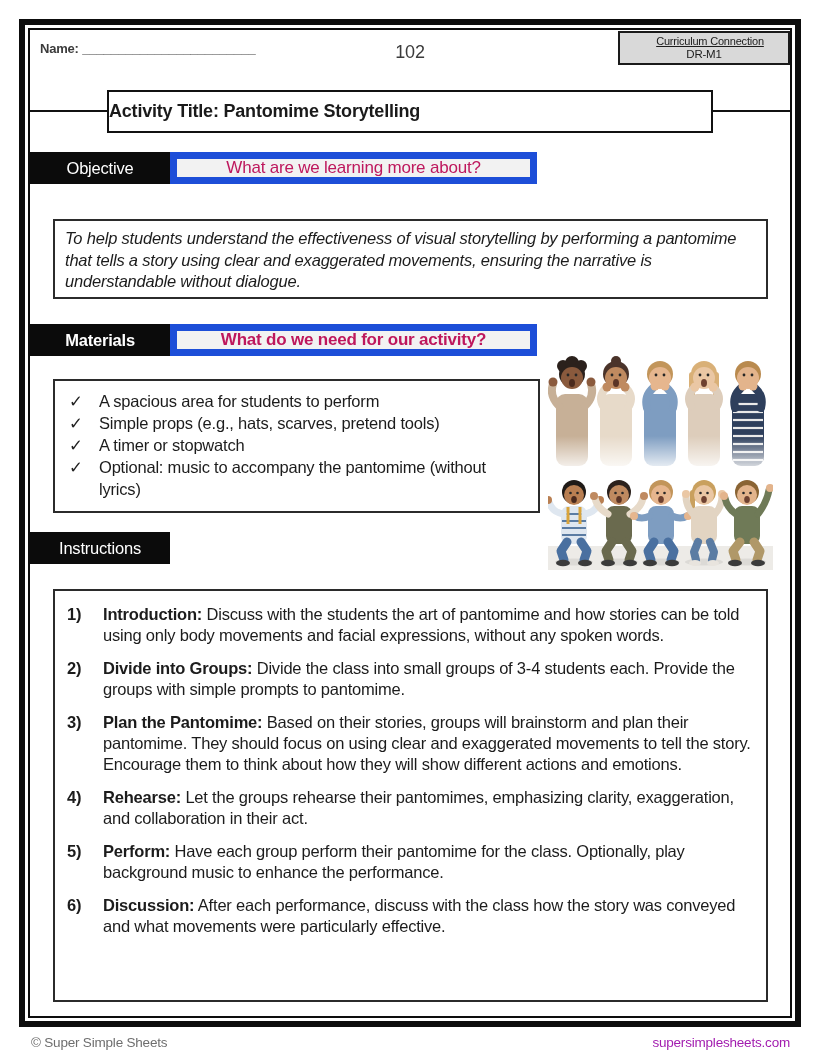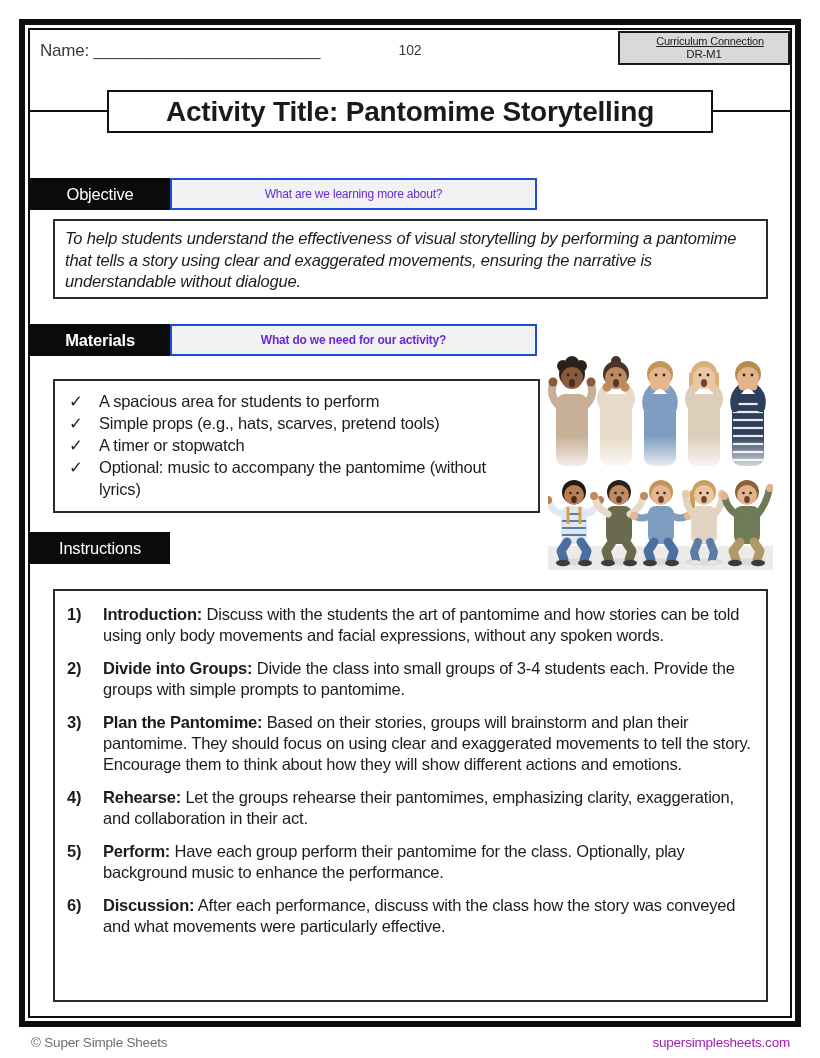--- a/index.html
+++ b/index.html
@@ -9,49 +9,49 @@
     letter-spacing:-0.2px;
   }
   
   .frame-outer {
     position:absolute; left:19px; top:19px; width:782px; height:1008px;
     border:6px solid #0d0d0d; box-sizing:border-box;
   }
   .frame-inner { position:absolute; left:3px; top:3px; right:3px; bottom:3px; border:2px solid #0d0d0d; }
 
   
-  .name-label { position:absolute; left:40px; top:41px; font-size:17px; color:#3b3b3b; }
+  .name-label { position:absolute; left:40px; top:41px; font-size:13px; color:#3b3b3b;font-weight:bold; }
   .name-line  { color:#3b3b3b; letter-spacing:0; }
-  .page-number { position:absolute; left:330px; top:42px; width:160px; text-align:center; font-size:14px; color:#3b3b3b; }
+  .page-number { position:absolute; left:330px; top:42px; width:160px; text-align:center; font-size:18px; color:#3b3b3b; }
   .curr-box {
     position:absolute; left:618px; top:31px; width:172px; height:34px; box-sizing:border-box;
     background:#d9d9d9; border:2px solid #1a1a1a; text-align:center; padding-top:2px;
   }
   .curr-title { font-size:11px; text-decoration:underline; color:#1c1c1c;margin-left:12px; }
   .curr-code  { font-size:11.5px; color:#1c1c1c; margin-top:1px;text-align:center; }
 
   
   .title-rule { position:absolute; left:30px; top:110px; width:760px; border-top:2px solid #111; }
   .title-box {
     position:absolute; left:107px; top:90px; width:606px; height:43px; box-sizing:border-box;
-    background:#fff; border:2px solid #111; display:flex; align-items:center; justify-content:center;
-    font-size:28px; font-weight:bold; letter-spacing:-0.2px;
+    background:#fff; border:2px solid #111; display:flex; align-items:center; 
+    font-size:18px; font-weight:bold; letter-spacing:-0.2px;
   }
 
   
   .sec-label {
     position:absolute; left:30px; width:140px; height:32px; background:#0b0b0b; color:#fff;
     display:flex; align-items:center; justify-content:center; font-size:16.5px;
   }
   .sec-q {
     position:absolute; left:170px; width:367px; height:32px; box-sizing:border-box;
-    background:#f2f2f2; border:2px solid #1d4ed8; color:#6d28d9;
-    display:flex; align-items:center; justify-content:center; font-size:12px;
-  }
-  .obj-label, .obj-q { top:178px; }
+    background:#f2f2f2; border:7px solid #1d4ed8; color:#be185d;
+    display:flex; align-items:center; justify-content:center; font-size:17px;
+  }
+  .obj-label, .obj-q { top:152px; }
   .mat-label, .mat-q { top:324px;font-weight:bold; }
   .ins-label, .ins-q { top:532px; }
 
   
   .obj-text-box {
     position:absolute; left:53px; top:219px; width:715px; height:80px; box-sizing:border-box;
     border:2px solid #2b2b2b; padding:7px 10px; font-size:16.5px; line-height:21.5px; color:#1c1c1c;font-style:italic;
   }
   .mat-box {
     position:absolute; left:53px; top:379px; width:487px; height:134px; box-sizing:border-box;

